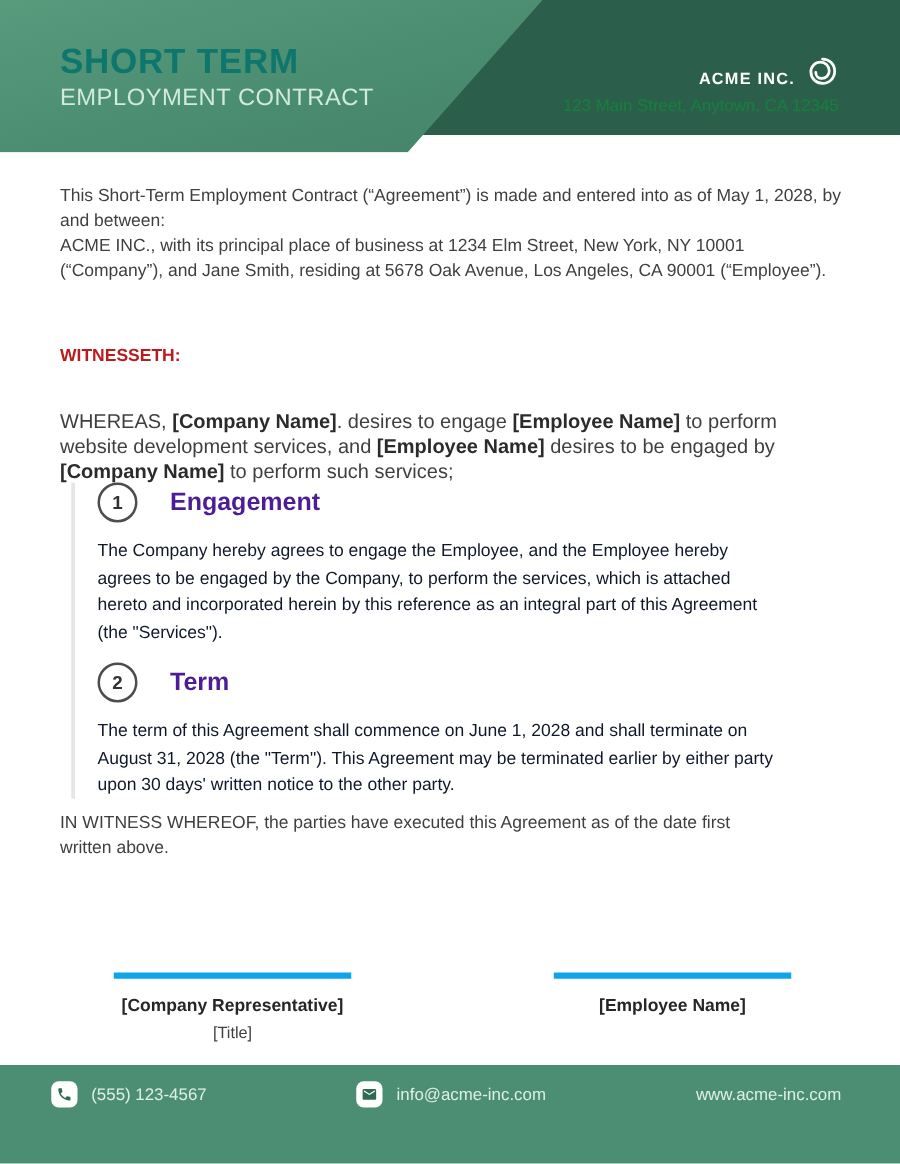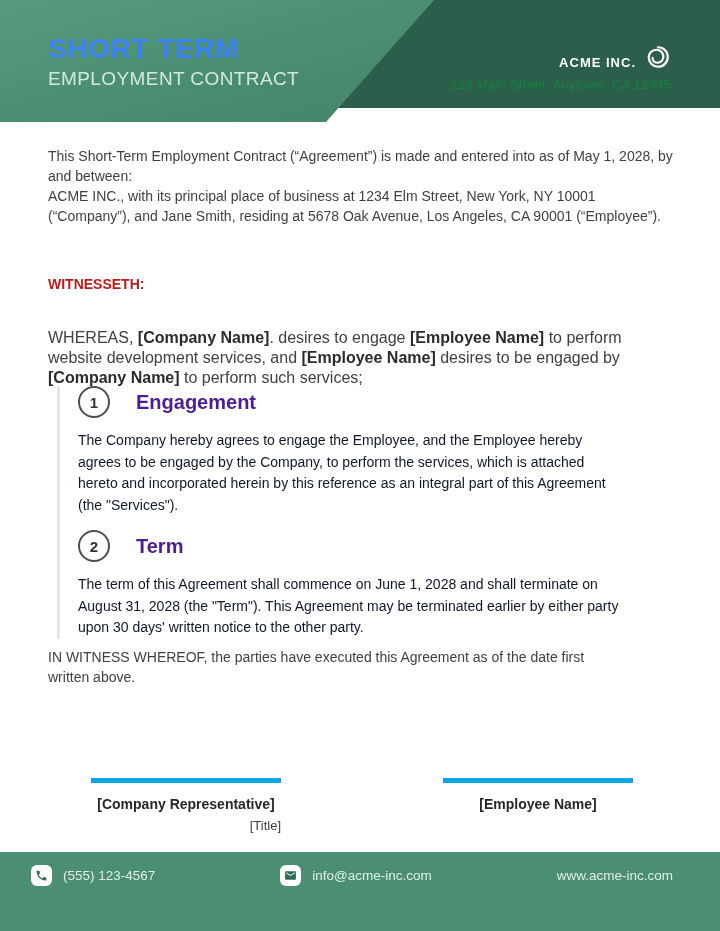--- a/index.html
+++ b/index.html
@@ -9,21 +9,21 @@
   }
   
   .header{position:absolute;top:0;left:0;right:0;height:124px;}
   .band-dark{position:absolute;top:0;left:180px;right:0;height:108px;background:#2c5f4b;}
   .band-light{
     position:absolute;top:0;left:0;width:440px;height:122px;
     background:linear-gradient(165deg,#579a7c 0%,#4a8c70 60%,#45836a 100%);
     clip-path:polygon(0 0,434px 0,326px 122px,0 122px);
   }
   .header-title{position:absolute;left:48px;top:33px;z-index:3;}
-  .header-title .t1{font-size:28px;font-weight:700;letter-spacing:.6px;line-height:32px;color:#3b82f6;}
+  .header-title .t1{font-size:28px;font-weight:700;letter-spacing:.6px;line-height:32px;color:#0f766e;}
   .header-title .t2{font-size:19px;font-weight:400;letter-spacing:.4px;line-height:24px;color:#d2eadd;margin-top:2px;}
   .header-right{position:absolute;right:49px;top:44px;z-index:3;text-align:right;}
   .company-row{display:flex;align-items:flex-end;justify-content:flex-end;gap:9px;}
   .company-name{font-size:13px;font-weight:700;letter-spacing:1px;color:#ffffff;}
   .logo-swirl{width:26px;height:26px;display:block;}
   .company-address{margin-top:7px;font-size:13.5px;color:#15803d;}
   
   .intro{position:absolute;left:48px;top:146px;width:628px;font-size:14px;line-height:20px;}
   .heading{position:absolute;left:48px;top:276px;font-size:14px;font-weight:700;color:#b91c1c;}
   .whereas{position:absolute;left:48px;top:312px;width:628px;font-size:16px;line-height:20px;}
@@ -39,24 +39,24 @@
   }
   .section-title{font-size:20px;font-weight:700;color:#4c1d95;}
   .section-body{margin-top:12px;width:545px;font-size:14px;line-height:21.5px;color:#0f172a;}
   .closing{position:absolute;left:48px;top:647px;width:565px;font-size:14px;line-height:20px;}
   
   .signatures{position:absolute;left:48px;top:778px;width:625px;display:flex;}
   .sig-col{width:190px;border-top:5px solid #0ea5e9;text-align:center;}
   .sig-col.left{margin-left:43px;}
   .sig-col.right{margin-left:162px;}
   .sig-name{margin-top:13px;font-size:14px;font-weight:700;color:#262626;}
-  .sig-title{margin-top:6px;font-size:13px;color:#3f3f3f;text-align:right;}
+  .sig-title{margin-top:6px;font-size:13px;color:#3f3f3f;}
   
   .footer{position:absolute;left:0;right:0;bottom:0;height:79px;background:#4c8e73;}
-  .footer-row{display:flex;justify-content:space-between;align-items:flex-start;padding:13px 47px 0 31px;}
+  .footer-row{display:flex;justify-content:space-between;align-items:flex-start;padding:13px 47px 0 41px;}
   .footer-item{display:flex;align-items:center;gap:11px;font-size:13.5px;color:#dfeFE7;color:#dfefe7;}
   .icon-box{
     width:21px;height:21px;background:#ffffff;border-radius:6px;flex:0 0 auto;
     display:flex;align-items:center;justify-content:center;
   }
   .icon-box svg{width:13px;height:13px;display:block;}
   .footer-item.website{padding-top:3px;}
 </style>
 </head>
 <body>

